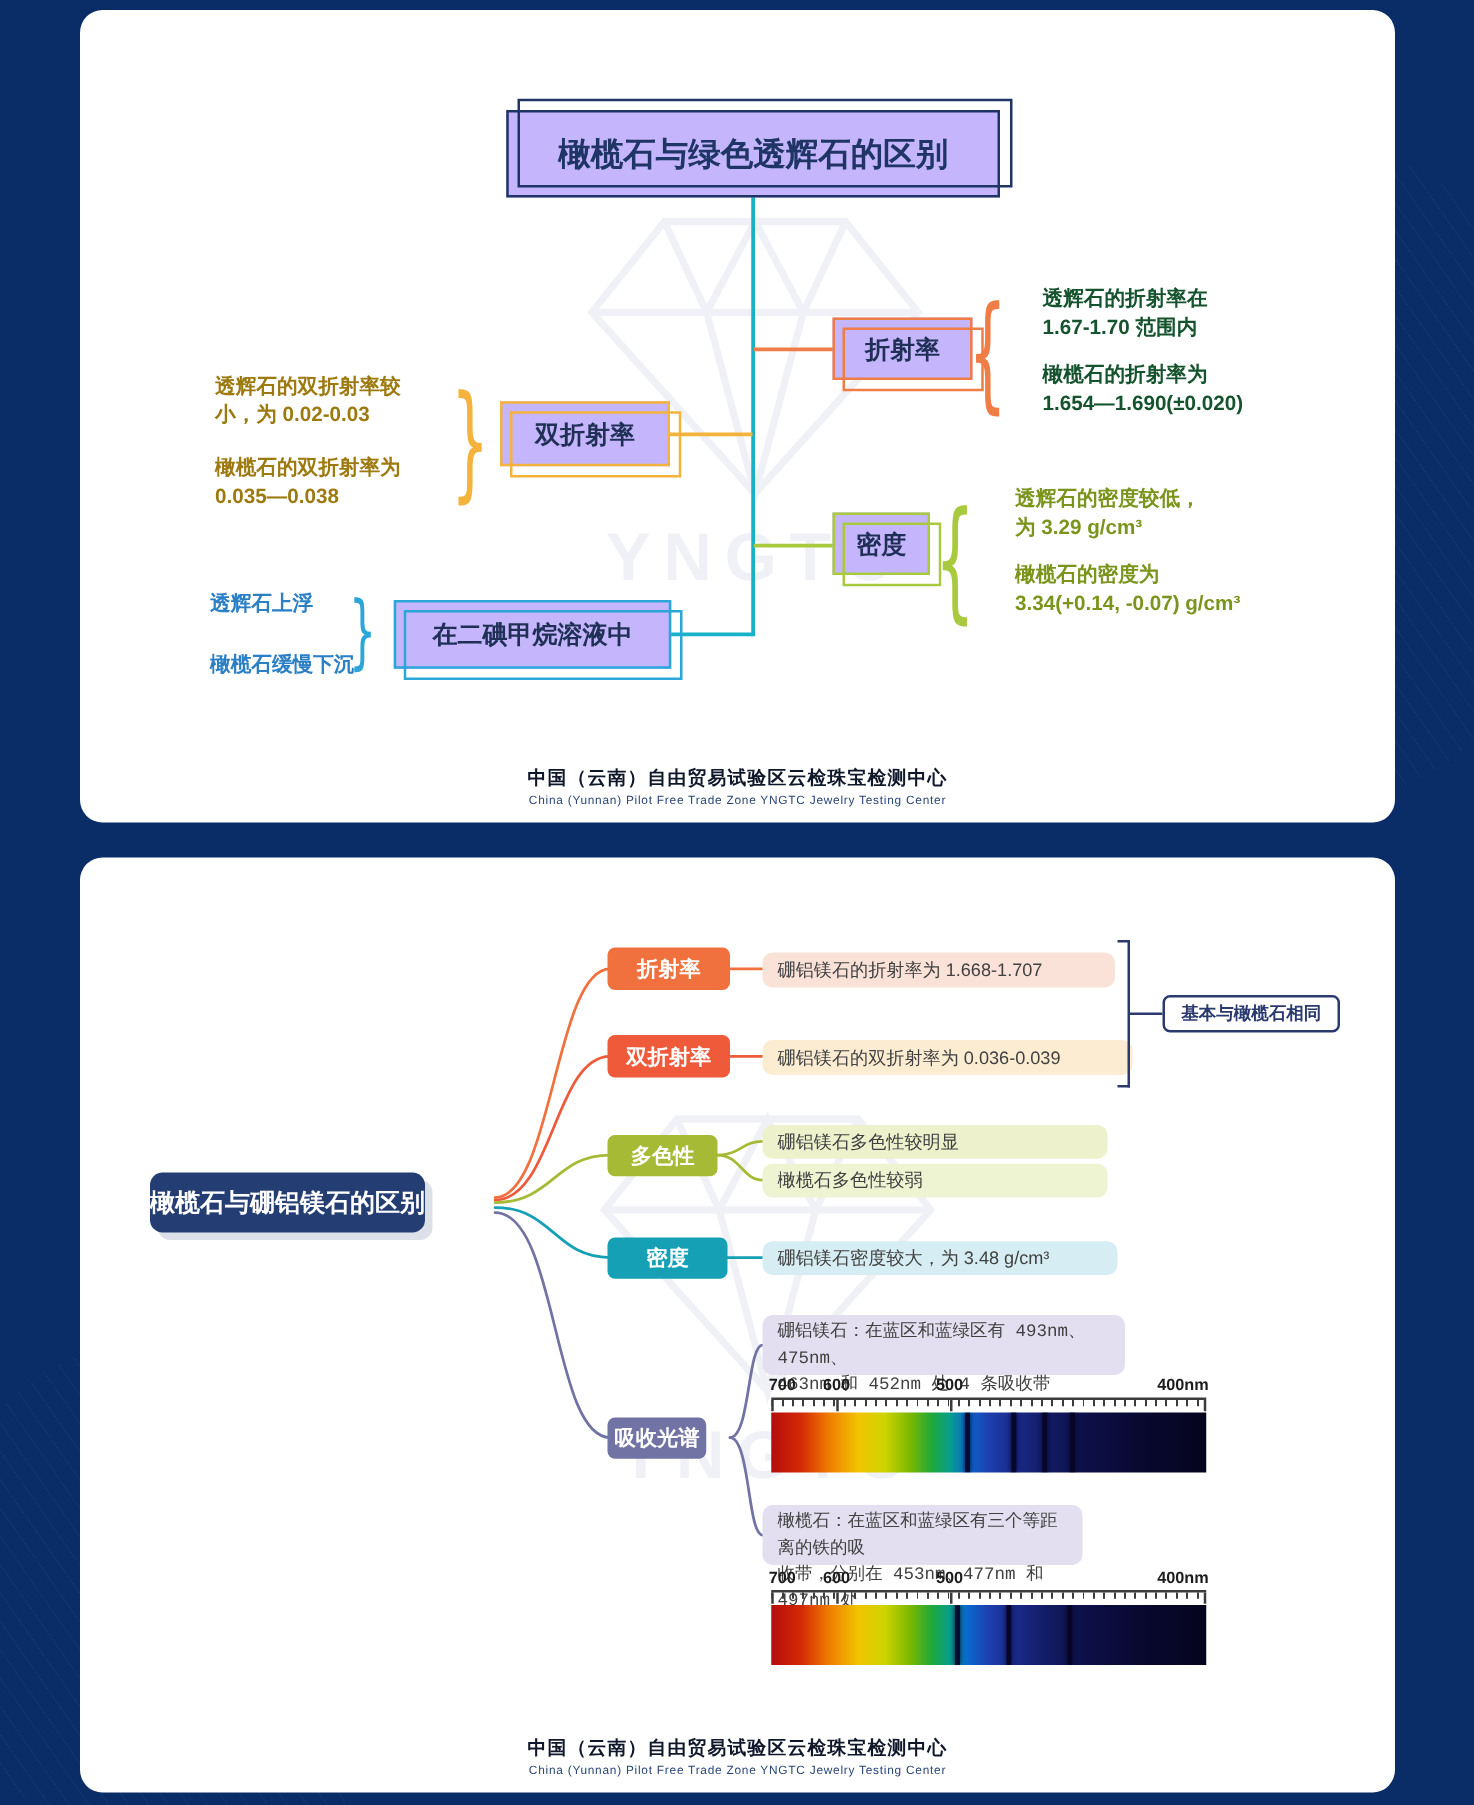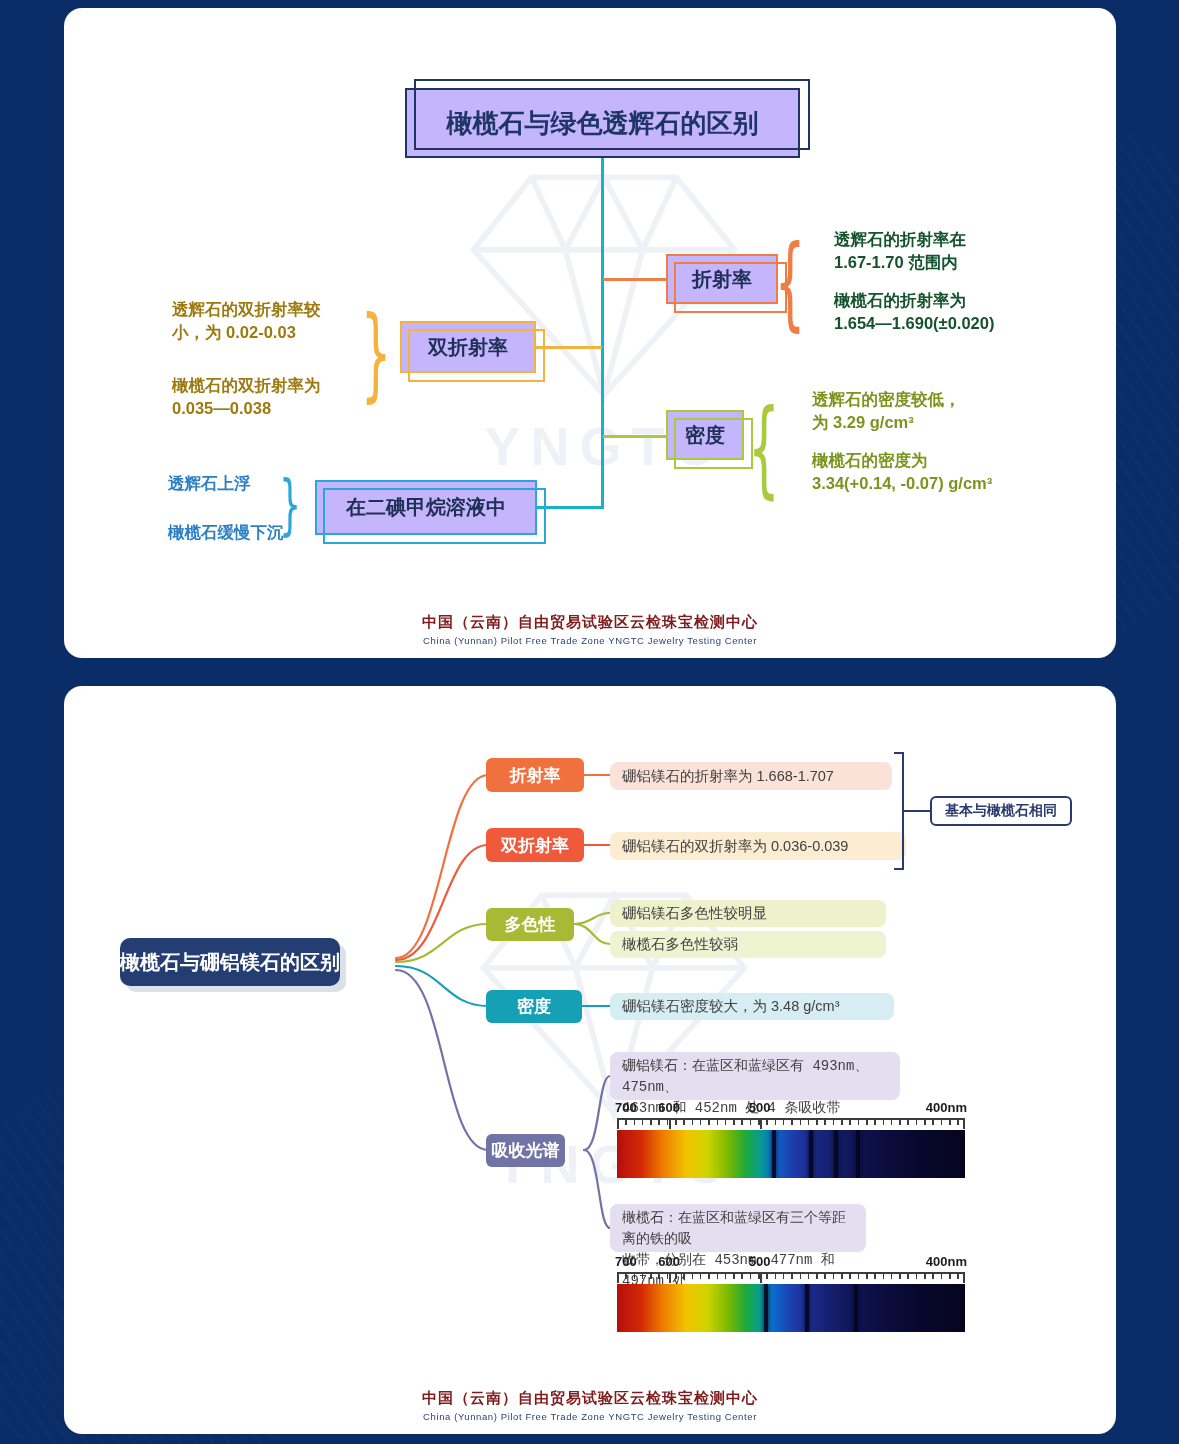--- a/index.html
+++ b/index.html
@@ -42,26 +42,26 @@
 
   .brace { position:absolute; display:flex; align-items:center; justify-content:center; z-index:1; font-family:"DejaVu Sans",sans-serif; }
   .br-ri  { left:714px; top:220px; width:24px; height:108px; color:#ef7d45; font-size:96px; transform:scale(.5,1.05); }
   .br-bi  { left:300px; top:290px; width:24px; height:110px; color:#f3b33c; font-size:96px; transform:scale(.5,1.05); }
   .br-den { left:688px; top:382px; width:24px; height:114px; color:#a9c93f; font-size:100px; transform:scale(.5,1.05); }
   .br-sol { left:214px; top:462px; width:24px; height:68px;  color:#2aa6d8; font-size:62px;  transform:scale(.55,1.05); }
 
   .note { position:absolute; display:flex; flex-direction:column; z-index:1; }
   .note p { white-space:pre-line; font-size:16.5px; font-weight:600; line-height:1.42; }
   .note-ri  { left:770px; top:220px; width:240px; gap:14px; color:#14532d; }
-  .note-bi  { left:108px; top:290px; width:198px; gap:29px; color:#9c7a10; }
+  .note-bi  { left:108px; top:290px; width:198px; gap:18px; color:#9c7a10; }
   .note-den { left:748px; top:380px; width:248px; gap:14px; color:#7a941c; }
   .note-sol { left:104px; top:464px; width:120px; gap:26px; color:#2a7fc5; }
 
   .card-footer { position:absolute; left:0; right:0; bottom:12px; text-align:center; z-index:3; }
-  .f-cn { font-size:15px; font-weight:700; color:#7f1d1d; letter-spacing:1px; }
+  .f-cn { font-size:15px; font-weight:700; color:#0f172a; letter-spacing:1px; }
   .f-en { font-size:9.5px; font-weight:500; color:#2a4577; letter-spacing:.6px; margin-top:3px; }
 
   
   .connectors2 { position:absolute; inset:0; width:1052px; height:748px; z-index:1; pointer-events:none; }
 
   .root-box { position:absolute; left:56px; top:252px; width:220px; height:48px; background:#243e73; color:#fff;
               border-radius:10px; display:flex; align-items:center; justify-content:center; font-size:20px; font-weight:700;
               box-shadow:6px 6px 0 rgba(36,62,115,.16); z-index:2; }
 
   .chip { position:absolute; color:#fff; font-weight:700; font-size:17px; display:flex; align-items:center; justify-content:center;

